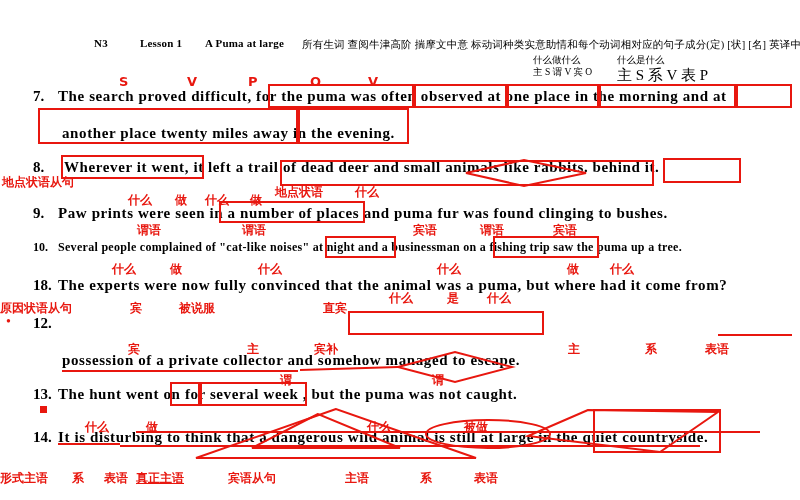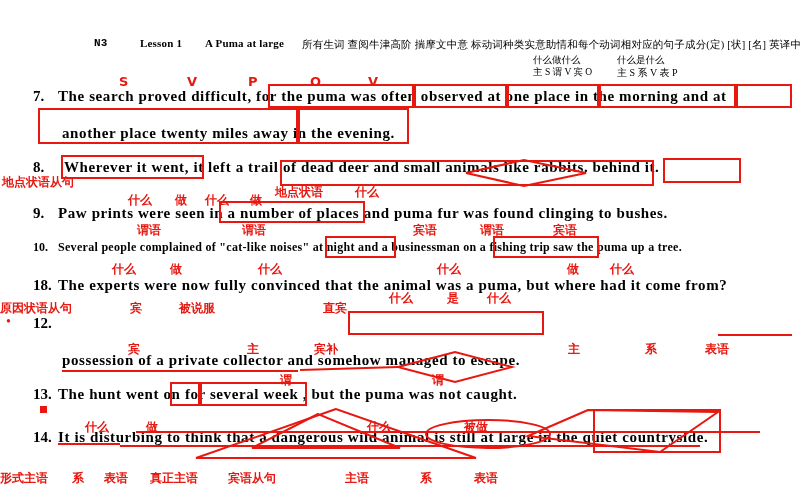--- a/index.html
+++ b/index.html
@@ -19,28 +19,28 @@
   .ul{position:absolute;border-bottom:2px solid #e8170f;}
   .dot{position:absolute;color:#e8170f;font-size:14px;line-height:1;}
   .sq{position:absolute;background:#e8170f;}
   svg.ov{position:absolute;left:0;top:0;width:800px;height:500px;pointer-events:none;}
 </style>
 </head>
 <body>
 
 <div class="page">
 
-  <div class="txt hdr" style="left:94px;top:37px;font-family:Liberation Mono, monospace;">N3</div>
+  <div class="txt hdr" style="left:94px;top:37px;">N3</div>
   <div class="txt hdr" style="left:140px;top:37px;">Lesson 1</div>
   <div class="txt hdr" style="left:205px;top:37px;">A Puma at large</div>
   <div class="txt hdr" style="left:302px;top:38px;font-weight:normal;font-size:10.5px;">所有生词  查阅牛津高阶  揣摩文中意  标动词种类实意助情和每个动词相对应的句子成分(定) [状] [名]  英译中</div>
   <div class="txt" style="left:533px;top:54px;font-size:9.5px;">什么做什么</div>
   <div class="txt" style="left:617px;top:54px;font-size:9.5px;">什么是什么</div>
   <div class="txt" style="left:533px;top:66px;font-size:9.5px;">主 S 谓 V 宾 O</div>
-  <div class="txt" style="left:617px;top:66px;font-size:10px;">主 S 系 V 表 P</div>
+  <div class="txt" style="left:617px;top:66px;font-size:15px;">主 S 系 V 表 P</div>
 
   <div class="ann" style="left:119px;top:74px;font-size:13px;">S</div>
   <div class="ann" style="left:187px;top:74px;font-size:13px;">V</div>
   <div class="ann" style="left:248px;top:74px;font-size:13px;">P</div>
   <div class="ann" style="left:310px;top:74px;font-size:13px;">O</div>
   <div class="ann" style="left:368px;top:74px;font-size:13px;">V</div>
 
   <div class="txt num" style="left:33px;top:88px;">7.</div>
   <div class="txt sent" style="left:58px;top:88px;">The  search  proved  difficult,  for  the  puma  was  often  observed  at one place  in  the  morning  and  at</div>
   <div class="txt sent" style="left:62px;top:125px;">another place twenty miles away  in the evening.</div>
@@ -149,20 +149,20 @@
       <div class="ann" style="left: 705px; top: 341px;">表语</div>
       <div class="ann" style="left: 280px; top: 372px;">谓</div>
       <div class="ann" style="left: 432px; top: 372px;">谓</div>
       <div class="ann" style="left: 85px; top: 419px;">什么</div>
       <div class="ann" style="left: 146px; top: 419px;">做</div>
       <div class="ann" style="left: 367px; top: 419px;">什么</div>
       <div class="ann" style="left: 448px; top: 419px; margin-left: 16px;">被做</div>
       <div class="ann" style="left: 0px; top: 470px;">形式主语</div>
       <div class="ann" style="left: 72px; top: 470px;">系</div>
       <div class="ann" style="left: 104px; top: 470px;">表语</div>
-      <div class="ann" style="left: 150px; top: 470px;">真正主语</div>
+      <div class="ann" style="left: 136px; top: 470px; text-decoration: underline;">真正主语</div>
       <div class="ann" style="left: 228px; top: 470px;">宾语从句</div>
       <div class="ann" style="left: 345px; top: 470px;">主语</div>
       <div class="ann" style="left: 420px; top: 470px;">系</div>
       <div class="ann" style="left: 474px; top: 470px;">表语</div>
     </div>
 
 </div>
 
 </body></html>

